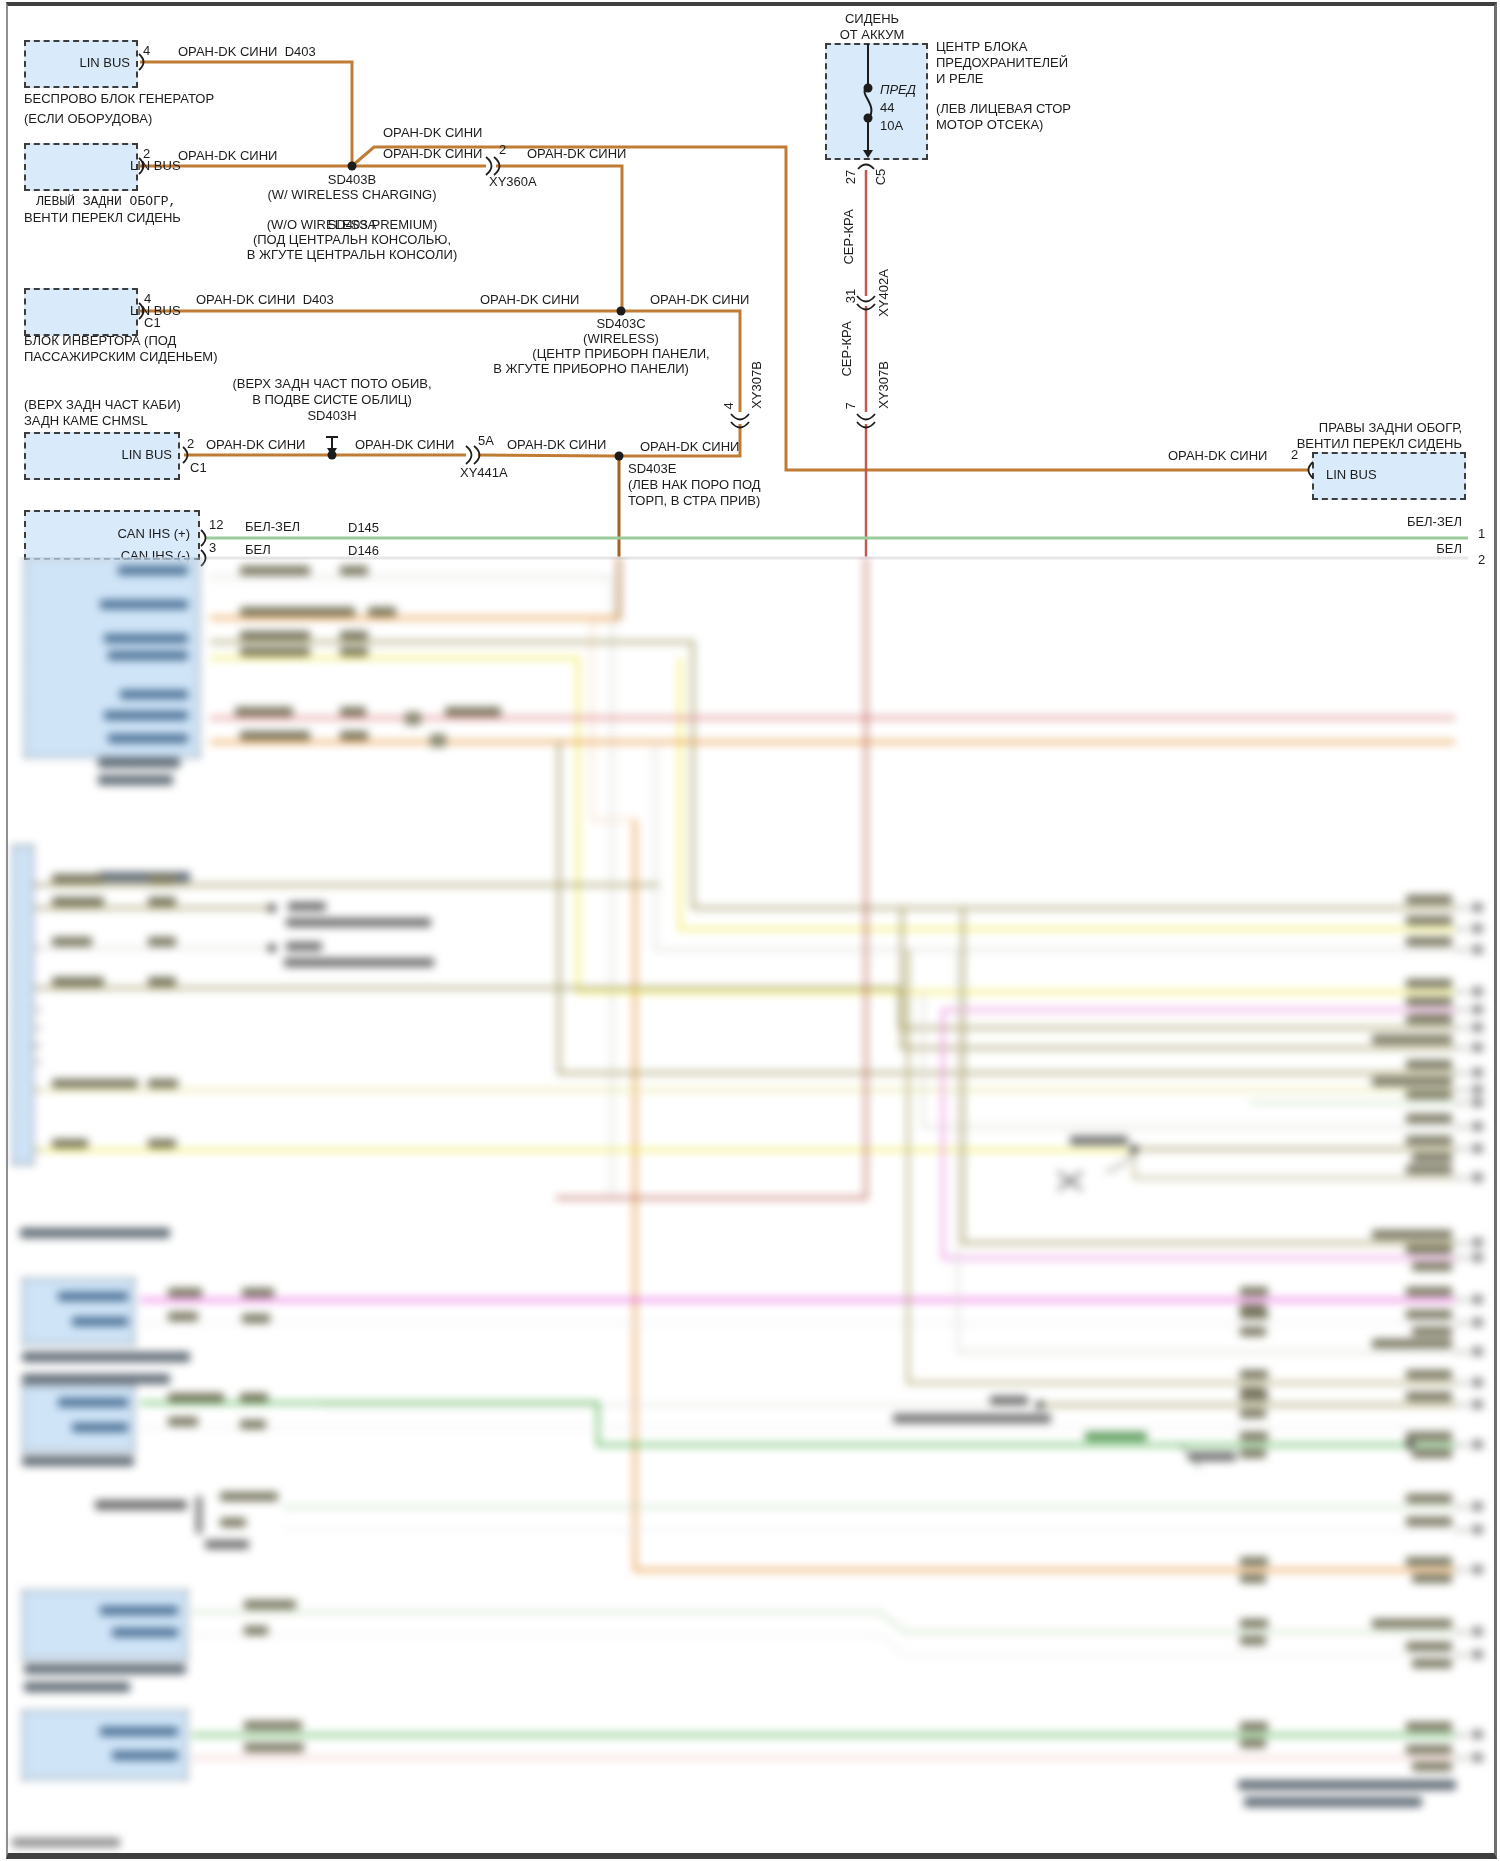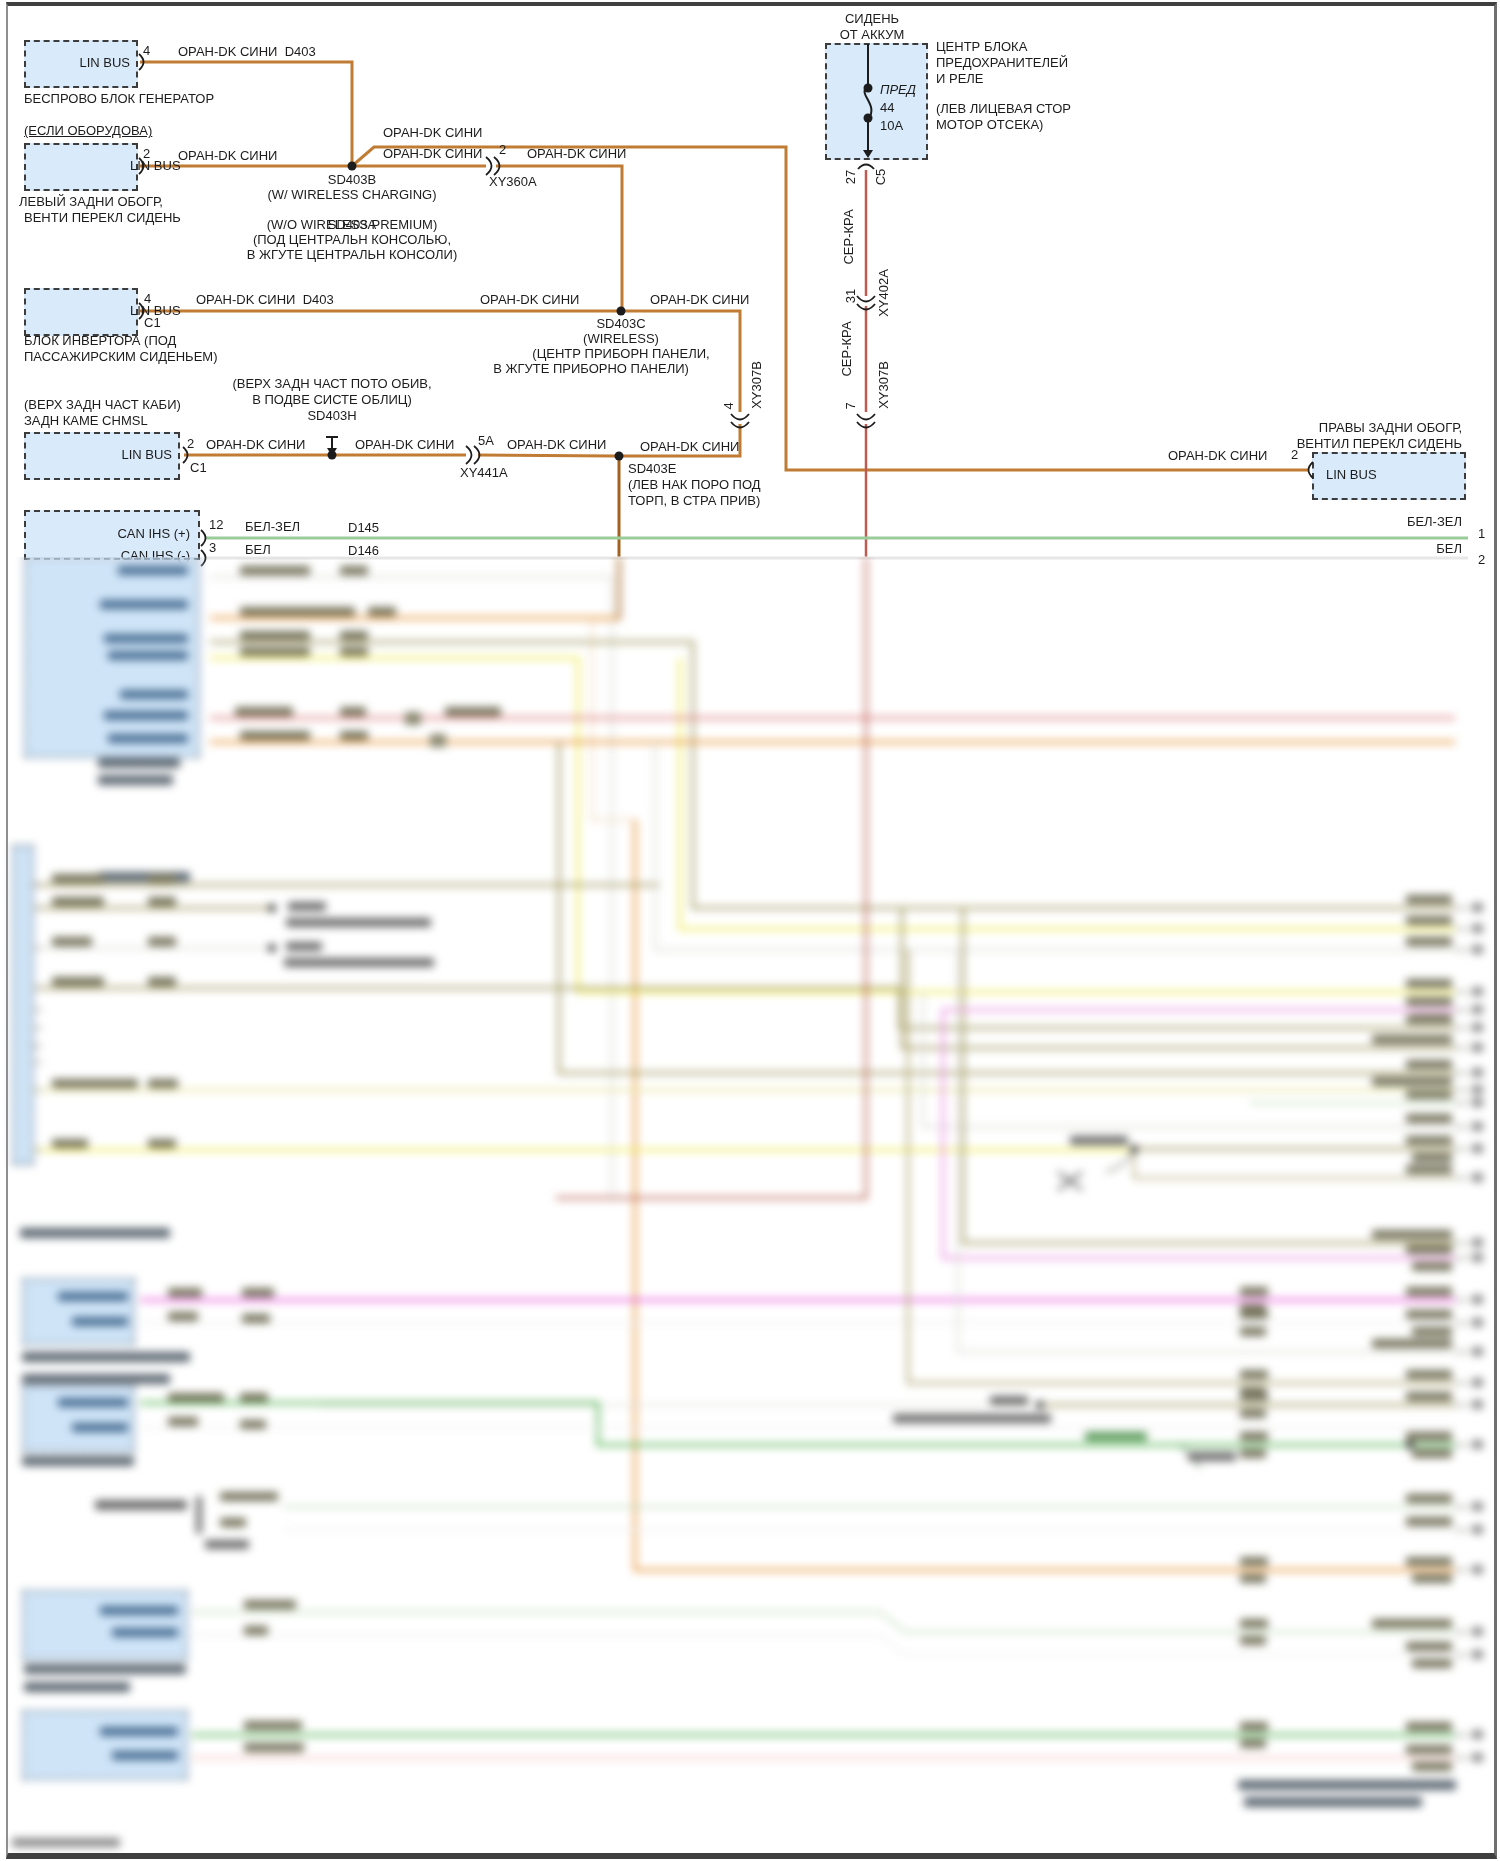--- a/index.html
+++ b/index.html
@@ -31,25 +31,25 @@
       <div class="dbox" style="left: 24px; top: 143px; width: 114px; height: 48px;"></div>
       <div class="dbox" style="left: 24px; top: 288px; width: 114px; height: 48px;"></div>
       <div class="dbox" style="left: 24px; top: 432px; width: 156px; height: 48px;"></div>
       <div class="dbox" style="left: 1312px; top: 452px; width: 154px; height: 48px;"></div>
       <div class="dbox" style="left: 825px; top: 43px; width: 103px; height: 117px;"></div>
       <div class="dbox" style="left: 24px; top: 510px; width: 176px; height: 50px;"></div>
       <div class="lbl r" style="left: 130px; top: 56px;">LIN BUS</div>
       <div class="lbl" style="left: 143px; top: 44px;">4</div>
       <div class="lbl" style="left: 178px; top: 45px;">ОРАН-DK СИНИ  D403</div>
       <div class="lbl" style="left: 24px; top: 92px;">БЕСПРОВО БЛОК ГЕНЕРАТОР</div>
-      <div class="lbl" style="left: 24px; top: 124px; text-decoration: underline;">(ЕСЛИ ОБОРУДОВА)</div>
+      <div class="lbl" style="left: 24px; top: 112px;">(ЕСЛИ ОБОРУДОВА)</div>
       <div class="lbl" style="left: 130px; top: 159px;">LIN BUS</div>
       <div class="lbl" style="left: 143px; top: 147px;">2</div>
       <div class="lbl" style="left: 178px; top: 149px;">ОРАН-DK СИНИ</div>
-      <div class="lbl" style="left: 19px; top: 195px;">ЛЕВЫЙ ЗАДНИ ОБОГР,</div>
+      <div class="lbl" style="left: 36px; top: 195px; font-family: Liberation Mono, monospace;">ЛЕВЫЙ ЗАДНИ ОБОГР,</div>
       <div class="lbl" style="left: 24px; top: 211px;">ВЕНТИ ПЕРЕКЛ СИДЕНЬ</div>
       <div class="lbl c" style="left: 352px; top: 173px;">SD403B</div>
       <div class="lbl c" style="left: 352px; top: 188px;">(W/ WIRELESS CHARGING)</div>
       <div class="lbl c" style="left: 352px; top: 218px;">SD403A</div>
       <div class="lbl c" style="left: 352px; top: 218px;">(W/O WIRELESS PREMIUM)</div>
       <div class="lbl c" style="left: 352px; top: 233px;">(ПОД ЦЕНТРАЛЬН КОНСОЛЬЮ,</div>
       <div class="lbl c" style="left: 352px; top: 248px;">В ЖГУТЕ ЦЕНТРАЛЬН КОНСОЛИ)</div>
       <div class="lbl" style="left: 383px; top: 126px;">ОРАН-DK СИНИ</div>
       <div class="lbl" style="left: 383px; top: 147px;">ОРАН-DK СИНИ</div>
       <div class="lbl" style="left: 499px; top: 143px;">2</div>

